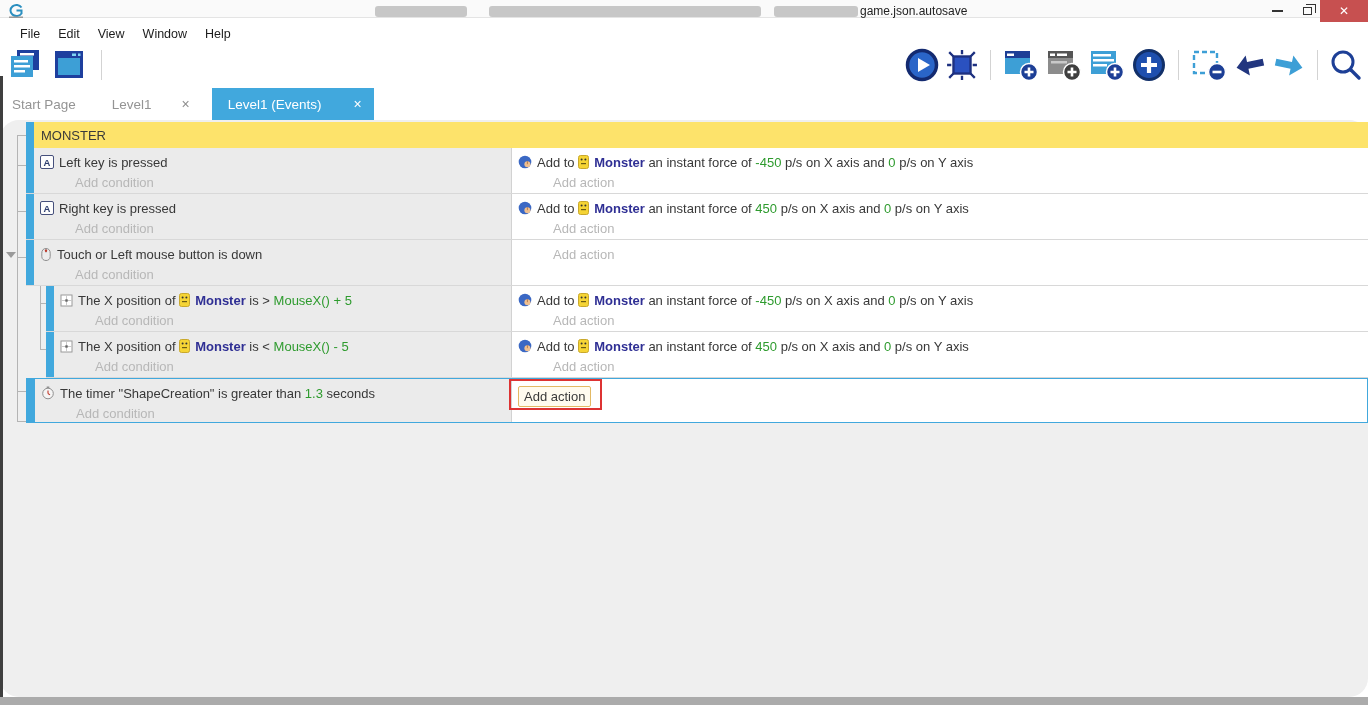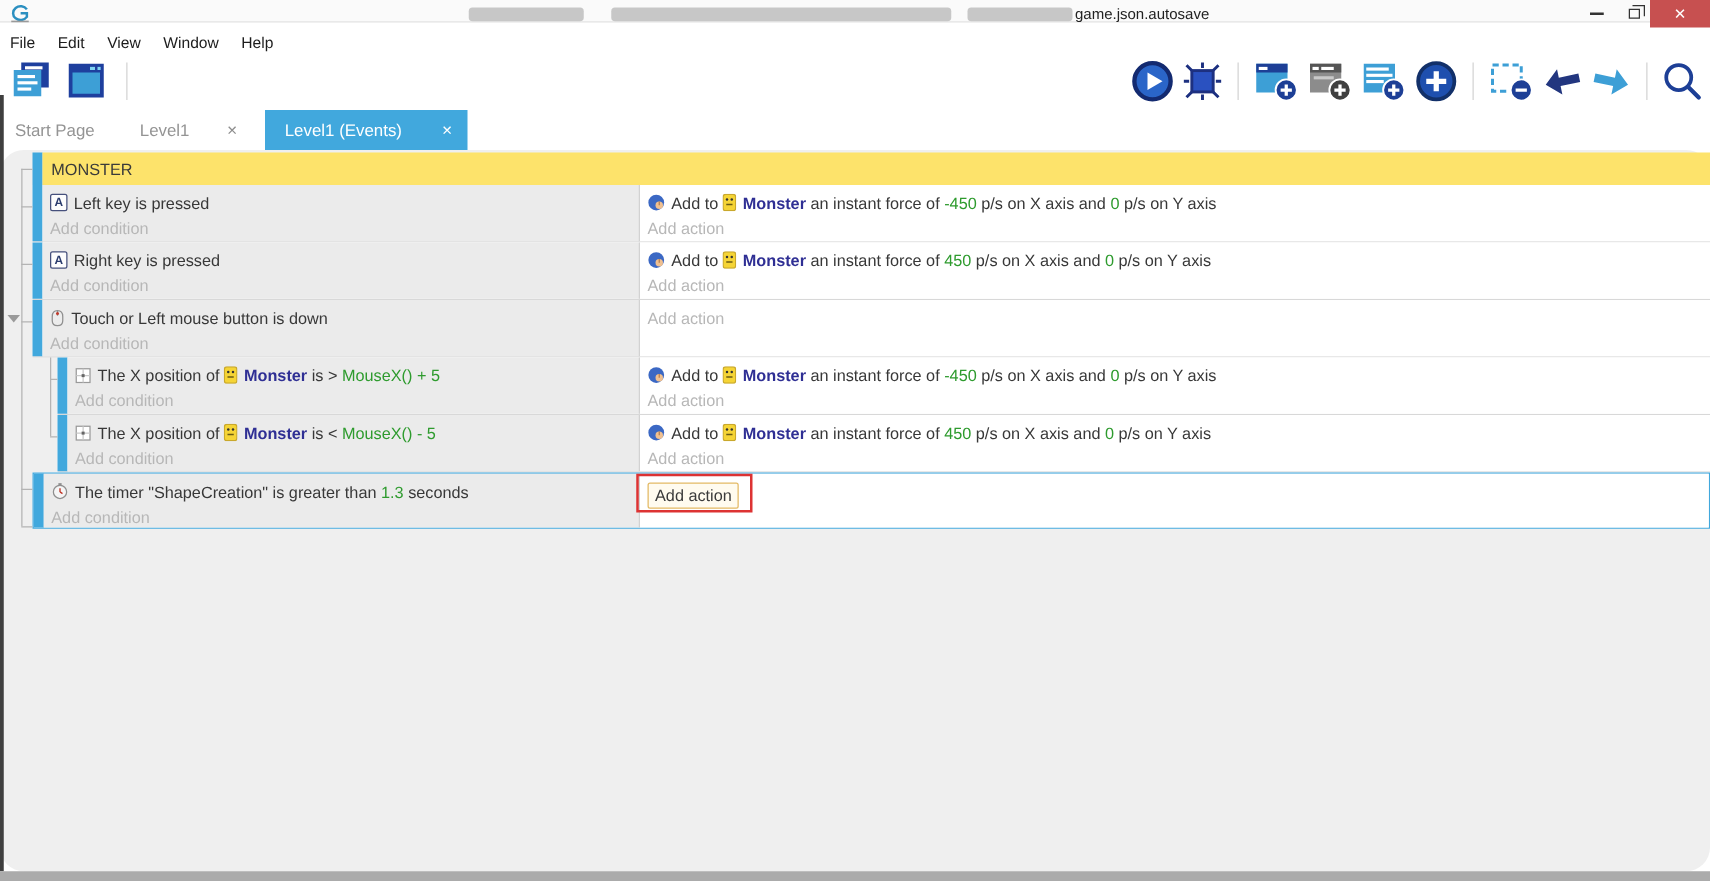--- a/index.html
+++ b/index.html
@@ -16,21 +16,21 @@
   #min-btn { left:1262px; width:30px; }
   #min-btn .g { width:11px; height:2px; background:#333; }
   #max-btn { left:1292px; width:30px; }
   #max-btn .g { width:9px; height:8px; border:1.5px solid #333; position:relative; background:#fafafa; }
   #max-btn .g:before { content:""; position:absolute; left:2px; top:-4px; width:9px; height:8px; border:1.5px solid #333; border-bottom:none; border-left:none; }
   #close-btn { left:1320px; width:48px; background:#c75050; color:#fff; font-size:12px; cursor:default; }
 
   
   #menubar { position:absolute; left:0; top:23px; width:1368px; height:21px; background:#fff; display:flex; align-items:center; }
   .menu-item { font-size:12.5px; color:#1c1c1c; padding:0 9px; }
-  .menu-item:first-child { padding-left:8px; }
+  .menu-item:first-child { padding-left:8px;margin-left:12px; }
 
   
   #toolbar { position:absolute; left:0; top:44px; width:1368px; height:44px; background:#fff; }
   .tb-left { position:absolute; left:8px; top:4px; display:flex; align-items:center; gap:10px; }
   .tb-right { position:absolute; right:6px; top:4px; display:flex; align-items:center; gap:7px; }
   .tb-sep { width:1px; height:30px; background:#d3d3d3; margin:0 5px; }
   .tb-icon { display:flex; align-items:center; justify-content:center; }
 
   
   #tabbar { position:absolute; left:0; top:88px; width:1368px; height:32px; background:#fff; display:flex; align-items:stretch; }
@@ -51,21 +51,21 @@
   .group-row .label { flex:1; background:#fde36b; font-size:13px; color:#3a3a3a;
     display:flex; align-items:center; padding-left:7px; }
 
   .ev-row { display:flex; height:46px; margin-left:26px; border-bottom:1px solid #d8d8d8; background:#fff; }
   .ev-row.sub { margin-left:46px; }
   .bar { width:8px; background:#41a8dd; }
   .cond { width:478px; background:#ebebeb; border-right:1px solid #d2d2d2; padding:4px 0 0 6px; }
   .ev-row.sub .cond { width:458px; }
   .act { flex:1; background:#fff; padding:4px 0 0 6px; position:relative; }
   .line { height:20px; display:flex; align-items:center; font-size:13px; color:#383838; white-space:pre; }
-  .ph { color:#b7b7b7; }
+  .ph { color:#b7b7b7;margin-left:35px; }
   .obj { font-weight:bold; color:#2f2f94; }
   .val { color:#2e9b2e; }
   .iic { margin-right:5px; display:inline-flex; flex:none; }
 
   
   #row-timer { display:flex; height:45px; margin-left:26px; border:1px solid #41a8dd; background:#fff; }
   #row-timer .cond { width:477px; }
   #add-action-focus { font-size:13px; color:#3a3a3a; border:1px solid #e3b964; background:#fffbef;
     padding:2px 5px; border-radius:2px; }
   #red-annotation { position:absolute; left:-3px; top:0px; width:93px; height:31px;

